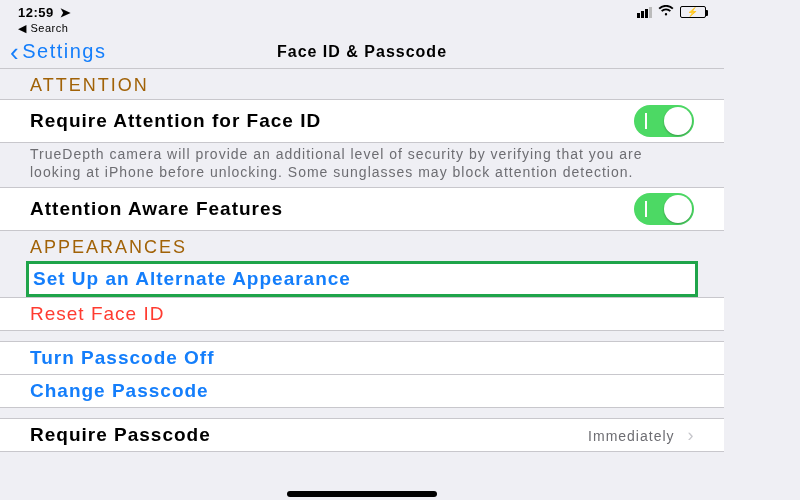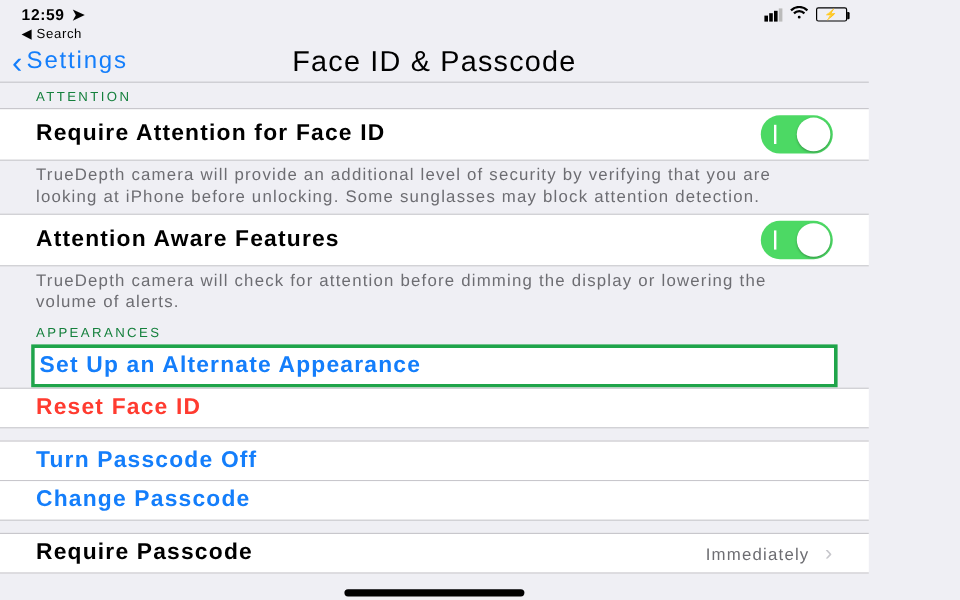--- a/index.html
+++ b/index.html
@@ -46,47 +46,47 @@
     align-items: center;
     color: #147efb;
     font-size: 20px;
     font-weight: 500;
     letter-spacing: 1.5px;
     cursor: pointer;
   }
   .nav-back .chev { font-size: 26px; font-weight: 300; margin-right: 2px; line-height: 1; }
   .nav-title {
     margin: 0 auto;
-    font-size: 24px;
-    font-weight: 400;
+    font-size: 16px;
+    font-weight: 700;
     letter-spacing: 1px;
   }
   .section-header {
     padding: 6px 30px 3px;
-    font-size: 11px;
-    color: #15803d;
+    font-size: 18px;
+    color: #a16207;
     letter-spacing: 2px;
   }
   .cell {
     background: #fff;
     padding: 5px 30px;
     border-top: 1px solid #c8c7cc;
     border-bottom: 1px solid #c8c7cc;
     display: flex;
     align-items: center;
     justify-content: space-between;
   }
   .cell + .cell { border-top: none; }
   .cell-label {
     font-size: 19px;
     font-weight: 700;
     letter-spacing: 1px;
   }
   .cell-link { color: #147efb; font-weight: 700; }
-  .cell-danger { color: #ff3b30; font-weight: 700; }
+  .cell-danger { color: #ff3b30; font-weight: 400; }
   .footer-text {
     padding: 3px 30px 6px;
     font-size: 14px;
     color: #6d6d72;
     letter-spacing: 1px;
     line-height: 1.25;
     border-radius: 22px;
   }
   .switch {
     width: 60px; height: 32px;
@@ -194,21 +194,20 @@
   </div>
   <div class="footer-text">TrueDepth camera will provide an additional level of security by verifying that you are looking at iPhone before unlocking. Some sunglasses may block attention detection.</div>
 
   <div class="cell">
     <span class="cell-label">Attention Aware Features</span>
     <span class="switch">
         <span class="tick"></span>
         <span class="knob"></span>
       </span>
   </div>
-  <div class="footer-text">TrueDepth camera will check for attention before dimming the display or lowering the volume of alerts.</div>
 
   <div class="section-header">APPEARANCES</div>
 
   <div class="highlight-box">
     <div class="cell">
       <span class="cell-label cell-link">Set Up an Alternate Appearance</span>
     </div>
   </div>
 
   <div class="cell">

